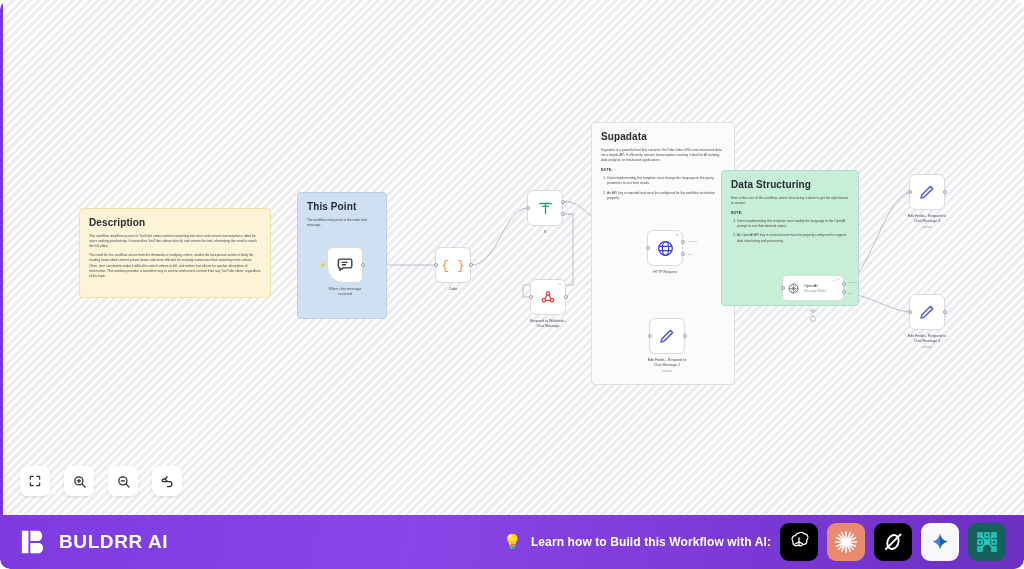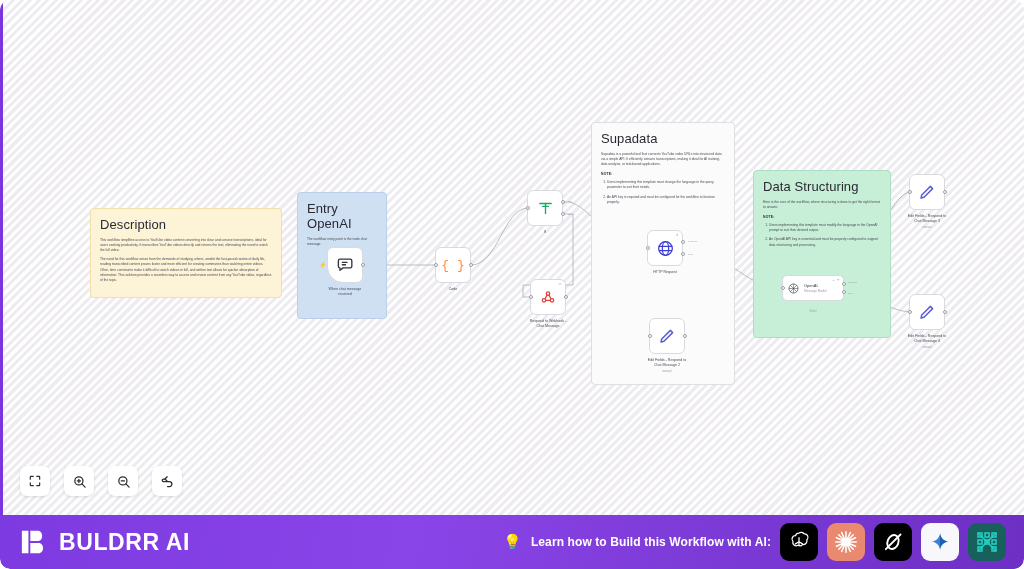--- a/index.html
+++ b/index.html
@@ -36,48 +36,48 @@
   #edges { position: absolute; left: 0; top: 0; width: 1024px; height: 515px; pointer-events: none; }
 
   
   .sticky {
     position: absolute;
     border-radius: 4px;
     padding: 8px 9px;
     overflow: hidden;
   }
   .sticky h3 {
-    font-size: 13px;
-    font-weight: 400;
+    font-size: 10px;
+    font-weight: 700;
     letter-spacing: .1px;
     margin-bottom: 6px;
     color: #2a2a33;
   }
   .sticky p, .sticky li {
     font-size: 3.3px;
     line-height: 1.55;
     color: #4a4a55;
     margin-bottom: 4px;
   }
   .sticky .note-label {
     font-size: 3.4px; font-weight: 700; color: #2a2a33;
     margin: 5px 0 4px 0; letter-spacing: .2px;
   }
   .sticky ol { padding-left: 6px; }
   .sticky ol li { margin-bottom: 4px; }
 
-  .sticky-description { left: 87px; top: 208px; width: 192px; height: 90px;
+  .sticky-description { left: 76px; top: 208px; width: 192px; height: 90px;
     background: #fdf3d7; border: 1px solid #f0e0ac; }
   .sticky-entry { left: 294px; top: 192px; width: 90px; height: 127px;
     background: #cfe0f2; border: 1px solid #b9d0e8; }
   .sticky-validation { left: 405px; top: 192px; width: 90px; height: 127px;
     background: #f7ccd3; border: 1px solid #eeb6c0; }
   .sticky-supadata { left: 588px; top: 122px; width: 144px; height: 263px;
     background: #fbfbfb; border: 1px solid #dedee3; }
-  .sticky-datastruct { left: 750px; top: 170px; width: 138px; height: 168px;
+  .sticky-datastruct { left: 718px; top: 170px; width: 138px; height: 136px;
     background: #c7eed6; border: 1px solid #aadfc0; }
 
   
   .node { position: absolute; }
   .node-box {
     width: 36px; height: 36px;
     background: #ffffff;
     border: 1px solid #d9d9e0;
     border-radius: 6px;
     display: flex; align-items: center; justify-content: center;
@@ -157,21 +157,21 @@
 
   
   #footer {
     position: absolute; left: 0; bottom: 0;
     width: 1024px; height: 54px;
     background: linear-gradient(100deg, #7c3ae0 0%, #8a45e8 40%, #6d2fc4 100%);
     display: flex; align-items: center;
     border-radius: 0 0 10px 10px;
   }
   #brand { display: flex; align-items: center; gap: 9px; margin-left: 20px; }
-  #brand-name { color: #fff; font-size: 23px; font-weight: 700; letter-spacing: .6px; }
+  #brand-name { color: #fff; font-size: 19px; font-weight: 700; letter-spacing: .6px; }
   #cta { display: flex; align-items: center; gap: 9px; margin-left: auto; margin-right: 18px; }
   #cta-text { color: #fff; font-size: 12px; font-weight: 700; letter-spacing: .1px; }
   #ai-icons { display: flex; gap: 9px; align-items: center; }
   .ai-icon {
     width: 38px; height: 38px; border-radius: 9px;
     display: flex; align-items: center; justify-content: center;
     cursor: pointer; flex: 0 0 auto;
   }
   .ai-openai  { background: #000000; }
   .ai-claude  { background: #e98a70; }
@@ -212,21 +212,21 @@
       <text x="810" y="320.8" font-size="3" text-anchor="middle" fill="#a6a6b2" font-family="Liberation Sans, sans-serif">+</text>
     </svg>
 
     <div class="sticky sticky-description">
       <h3>Description</h3>
       <p>This workflow simplifies access to YouTube video content converting into clear and concise transcriptions, ideal for users seeking productivity. It transcribes YouTube videos directly and returns the text, eliminating the need to watch the full video.</p>
       <p>The need for this workflow arises from the demands of studying, where, amidst the fast-paced routine of daily life, reading transcribed content proves faster and more efficient for creating summaries than watching entire videos. Often, time constraints make it difficult to watch videos in full, and written text allows for quicker absorption of information. This solution provides a seamless way to access and review content from any YouTube video, regardless of the topic.</p>
     </div>
 
     <div class="sticky sticky-entry">
-      <h3>Entry OpenAI</h3>
+      <h3>This Point</h3>
       <p>The workflow entry point is the node chat message.</p>
     </div>
 
 
     <div class="sticky sticky-supadata">
       <h3>Supadata</h3>
       <p>Supadata is a powerful tool that converts YouTube video URLs into structured data via a simple API. It efficiently extracts transcriptions, making it ideal for AI training, data analysis, or text-based applications.</p>
       <div class="note-label">NOTE:</div>
       <ol>
         <li>Users implementing this template must change the language in the query parameter to suit their needs.</li>

